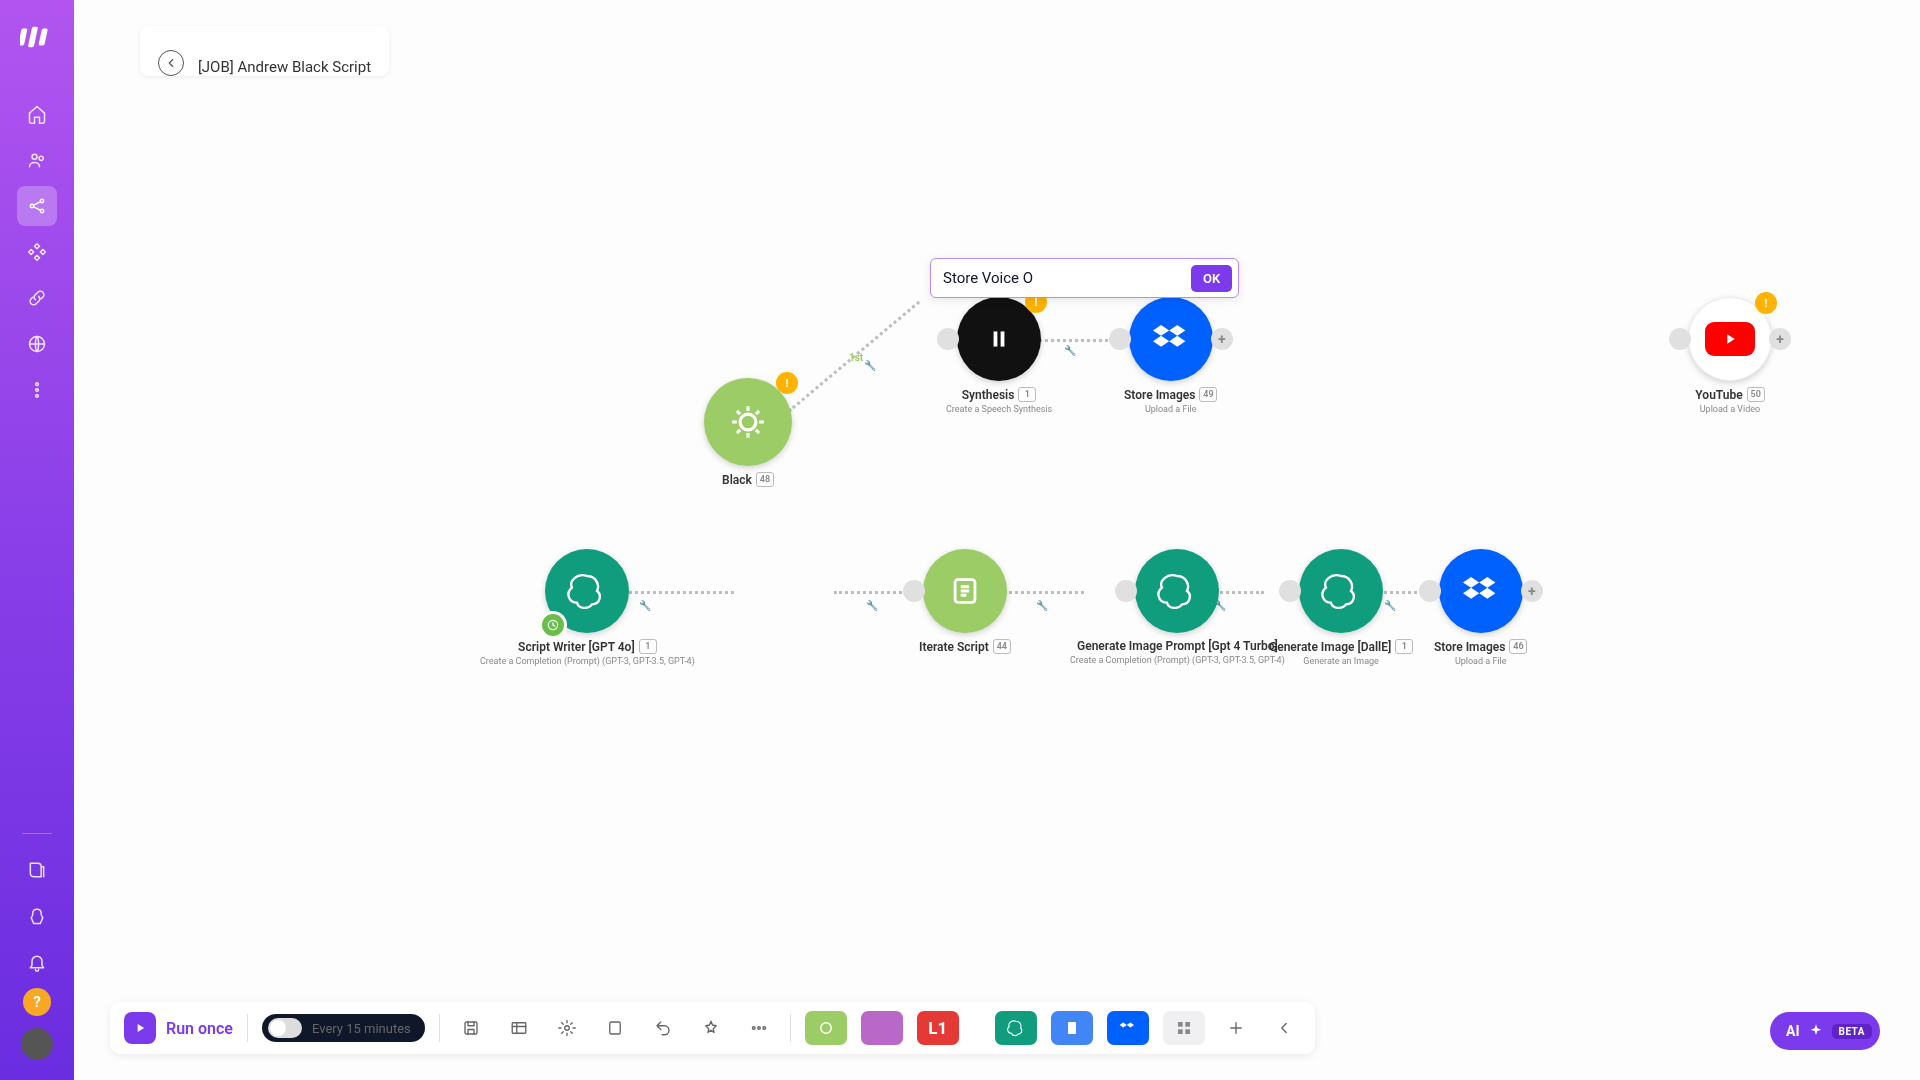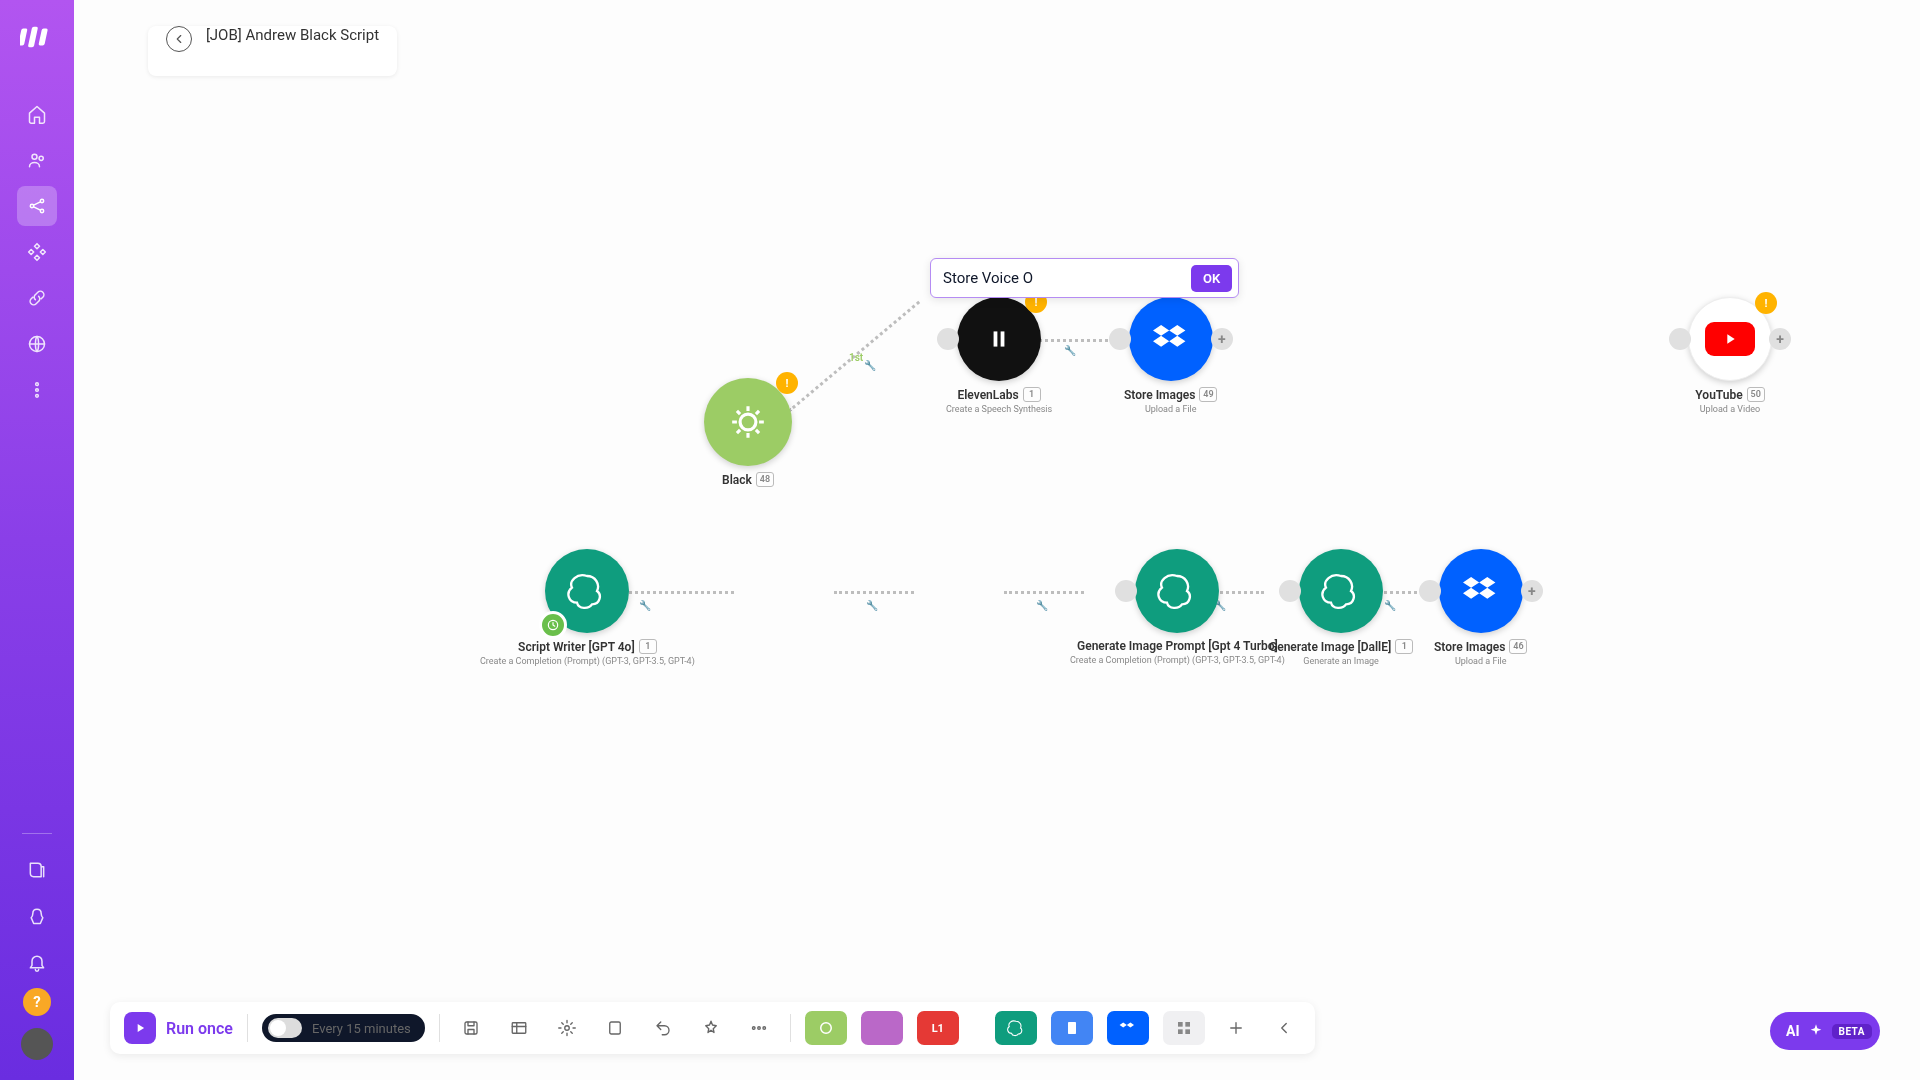--- a/index.html
+++ b/index.html
@@ -9,21 +9,21 @@
 .logo svg{width:34px;height:34px}
 .nav-icons{display:flex;flex-direction:column;gap:6px;align-items:center}
 .nav-item{width:40px;height:40px;display:flex;align-items:center;justify-content:center;border-radius:8px;color:#fff;cursor:pointer;opacity:0.85}
 .nav-item.active{background:rgba(255,255,255,0.25);opacity:1}
 .nav-item svg{width:20px;height:20px;stroke:#fff;fill:none;stroke-width:1.8}
 .nav-bottom{margin-top:auto;margin-bottom:20px;display:flex;flex-direction:column;gap:6px;align-items:center}
 .nav-bottom .nav-item.help{background:#f9a825;color:#fff;border-radius:50%;width:28px;height:28px;font-weight:700;font-size:15px;opacity:1}
 .nav-bottom .avatar{width:32px;height:32px;border-radius:50%;background:#555;margin-top:6px}
 .sep{width:30px;height:1px;background:rgba(255,255,255,0.3);margin:10px 0}
 
-.topbar{position:absolute;left:148px;top:26px;height:50px;background:#fff;border-radius:8px;box-shadow:0 1px 4px rgba(0,0,0,0.08);display:flex;align-items:flex-start;padding:0 18px;gap:14px;z-index:40}
+.topbar{position:absolute;left:140px;top:26px;height:50px;background:#fff;border-radius:8px;box-shadow:0 1px 4px rgba(0,0,0,0.08);display:flex;align-items:flex-end;padding:0 18px;gap:14px;z-index:40}
 .back-btn{width:26px;height:26px;border:1.5px solid #555;border-radius:50%;display:flex;align-items:center;justify-content:center;cursor:pointer}
 .back-btn svg{width:14px;height:14px;stroke:#555;fill:none;stroke-width:2}
 .title{font-size:15px;color:#333}
 
 .canvas{position:absolute;left:74px;top:0;right:0;bottom:0;background:#fdfdfd}
 
 
 .node{position:absolute;display:flex;flex-direction:column;align-items:center}
 .bubble{border-radius:50%;display:flex;align-items:center;justify-content:center;position:relative;box-shadow:0 2px 6px rgba(0,0,0,0.18)}
 .bubble.sz64{width:84px;height:84px}
@@ -58,21 +58,21 @@
 .run .play{width:32px;height:32px;border-radius:8px;background:#7c3aed;display:flex;align-items:center;justify-content:center}
 .run .play svg{width:14px;height:14px;fill:#fff}
 .run .txt{font-size:16px;font-weight:600;color:#7c3aed}
 .vdiv{width:1px;height:28px;background:#e0e0e0}
 .sched{display:flex;align-items:center;gap:10px;padding:4px 14px 4px 6px;border-radius:18px;background:#0f172a}
 .toggle{width:34px;height:20px;border-radius:10px;background:#ddd;position:relative}
 .toggle::after{content:"";position:absolute;left:2px;top:2px;width:16px;height:16px;border-radius:50%;background:#fff}
 .sched .lbl{font-size:13px;color:#666}
 .ticon{width:34px;height:34px;border-radius:7px;display:flex;align-items:center;justify-content:center;color:#555;cursor:pointer}
 .ticon svg{width:18px;height:18px;stroke:#666;fill:none;stroke-width:1.8}
-.modchip{width:42px;height:34px;border-radius:7px;display:flex;align-items:center;justify-content:center;color:#fff;font-size:11px;font-weight:700;cursor:pointer}
+.modchip{width:42px;height:34px;border-radius:7px;display:flex;align-items:center;justify-content:center;color:#fff;font-size:17px;font-weight:700;cursor:pointer}
 .mc-iter{background:#9ccc65}
 .mc-xml{background:#ba68c8}
 .mc-L1{background:#e53935}
 .mc-ai{background:#0f9d7e}
 .mc-doc{background:#4285f4}
 .mc-db{background:#0061ff}
 .mc-grid{background:#f0f0f2;color:#666}
 .mc-plus{color:#666}
 .mc-chev{color:#666}
 
@@ -208,21 +208,21 @@
   <div class="node" style="left:872px;top:297px">
     <div class="bubble sz64 c-black">
         <div class="badge">!</div>
         <div class="incircle"></div>
       <svg width="26" height="26" viewBox="0 0 24 24" fill="#fff">
           <rect x="7" y="5" width="3.5" height="14"></rect>
           <rect x="13.5" y="5" width="3.5" height="14"></rect>
         </svg>
     </div>
     <div class="nlabel">
-        <span>ElevenLabs</span>
+        <span>Synthesis</span>
         <span class="ntag">1</span>
       </div>
     <div class="nsub">Create a Speech Synthesis</div>
   </div>
 
   <div class="node" style="left:1050px;top:297px">
     <div class="bubble sz64 c-dropbox">
         <div class="addcircle">+</div>
         <div class="incircle"></div>
       <svg width="36" height="36" viewBox="0 0 24 24" fill="#fff">
@@ -267,20 +267,33 @@
         </svg>
     </div>
     <div class="nlabel">
         <span>Script Writer [GPT 4o]</span>
         <span class="ntag">1</span>
       </div>
     <div class="nsub">Create a Completion (Prompt) (GPT-3, GPT-3.5, GPT-4)</div>
   </div>
 
 
+  <div class="node" style="left:845px;top:549px">
+    <div class="bubble sz64 c-iterate">
+        <div class="incircle"></div>
+      <svg width="34" height="34" viewBox="0 0 24 24" fill="none" stroke="#fff" stroke-width="2">
+          <rect x="5" y="4" width="14" height="16" rx="2"></rect>
+          <path d="M9 9h6M9 12h6M9 15h4"></path>
+        </svg>
+    </div>
+    <div class="nlabel">
+        <span>Iterate Script</span>
+        <span class="ntag">44</span>
+      </div>
+  </div>
 
   <div class="node" style="left:996px;top:549px">
     <div class="bubble sz64 c-openai">
         <div class="incircle"></div>
       <svg width="40" height="40" viewBox="0 0 24 24" fill="none" stroke="#fff" stroke-width="1.4">
           <path d="M12 3c5 0 8 5 6 9 3 2 2 8-3 8-2 3-8 3-9-1-5 0-7-6-3-9-2-4 3-9 9-7z"></path>
         </svg>
     </div>
     <div class="nlabel">
         <span>Generate Image Prompt [Gpt 4 Turbo]</span>

